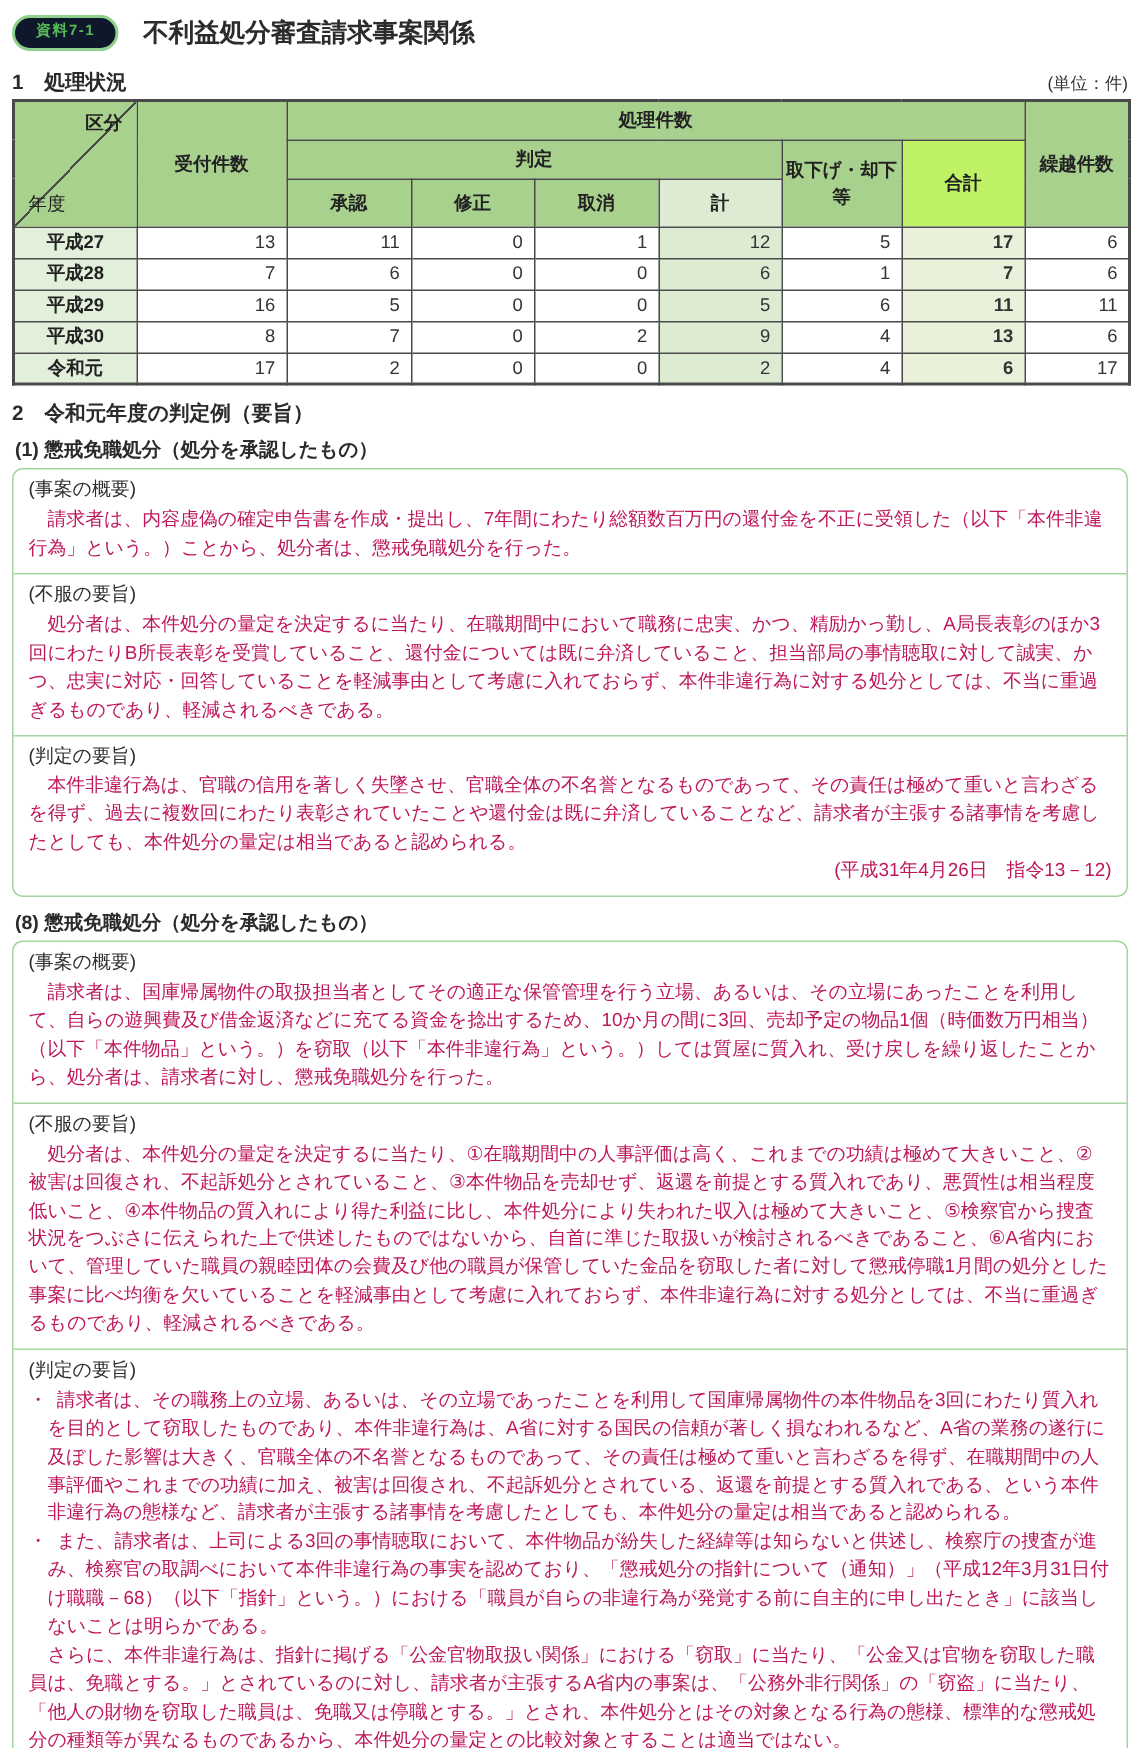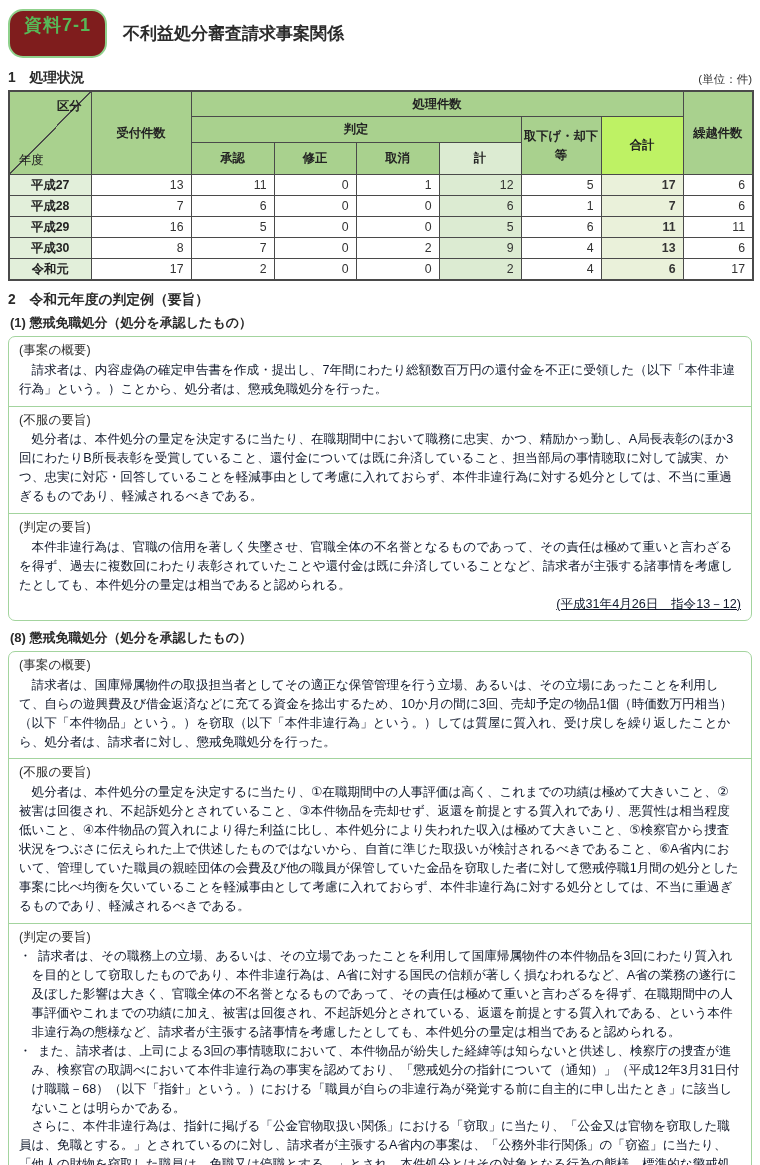--- a/index.html
+++ b/index.html
@@ -8,22 +8,22 @@
     width:760px; min-height:1165px;
     font-family:"Liberation Sans","DejaVu Sans",sans-serif;
     color:#333; font-size:12.6px; line-height:1.5;
   }
   .page { padding:6px 8px 4px; }
 
   
   .header-row { display:flex; align-items:center; gap:16px; margin:3px 0 10px; }
   .badge {
     display:inline-block; border:2px solid #8fd18c; border-radius:15px;
-    background:#7f1d1d; color:#57b957; font-weight:bold; font-size:18px;
-    padding:1px 14px 17px; letter-spacing:1px;
+    background:#0f172a; color:#57b957; font-weight:bold; font-size:10px;
+    padding:1px 14px 4px; letter-spacing:1px;
   }
   .title { font-size:17px; font-weight:bold; color:#2b2b2b; }
 
   
   .sec-head { display:flex; justify-content:space-between; align-items:flex-end; margin-bottom:1px; }
   h2 { font-size:13.8px; font-weight:bold; color:#2b2b2b; }
   .unit { font-size:11.5px; color:#333; }
 
   
   table { border-collapse:collapse; width:744px; table-layout:fixed; font-size:12.3px; border:2px solid #4a4a4a; }
@@ -49,24 +49,24 @@
   .corner .c-top    { position:absolute; top:5px; right:9px; font-weight:bold; color:#222; }
   .corner .c-bottom { position:absolute; bottom:5px; left:9px; font-weight:normal; color:#222; }
 
   
   #section2-heading { margin-top:9px; }
   .case-heading { font-size:13px; font-weight:bold; color:#2b2b2b; margin:3px 0 3px 2px; }
   .case-box { border:1.5px solid #a3d49e; border-radius:7px; overflow:hidden; margin-bottom:7px; background:#fff; }
   .case-section { padding:4px 10px 7px; }
   .case-section + .case-section { border-top:1.5px solid #a3d49e; }
   .box-label { margin-bottom:1px; color:#2e2e2e; }
-  .case-section p { margin:0; color:#0f172a; }
+  .case-section p { margin:0; color:#be185d; }
   p.indent { text-indent:1em; }
   p.bullet { padding-left:1em; text-indent:-1em; }
-  .date-note { text-align:right; margin-top:1px;text-decoration:underline; }
+  .date-note { text-align:right; margin-top:1px; }
 </style>
 </head>
 <body>
 
 <div class="page">
 
   <div class="header-row">
     <span class="badge">資料7-1</span>
     <span class="title">不利益処分審査請求事案関係</span>
   </div>

